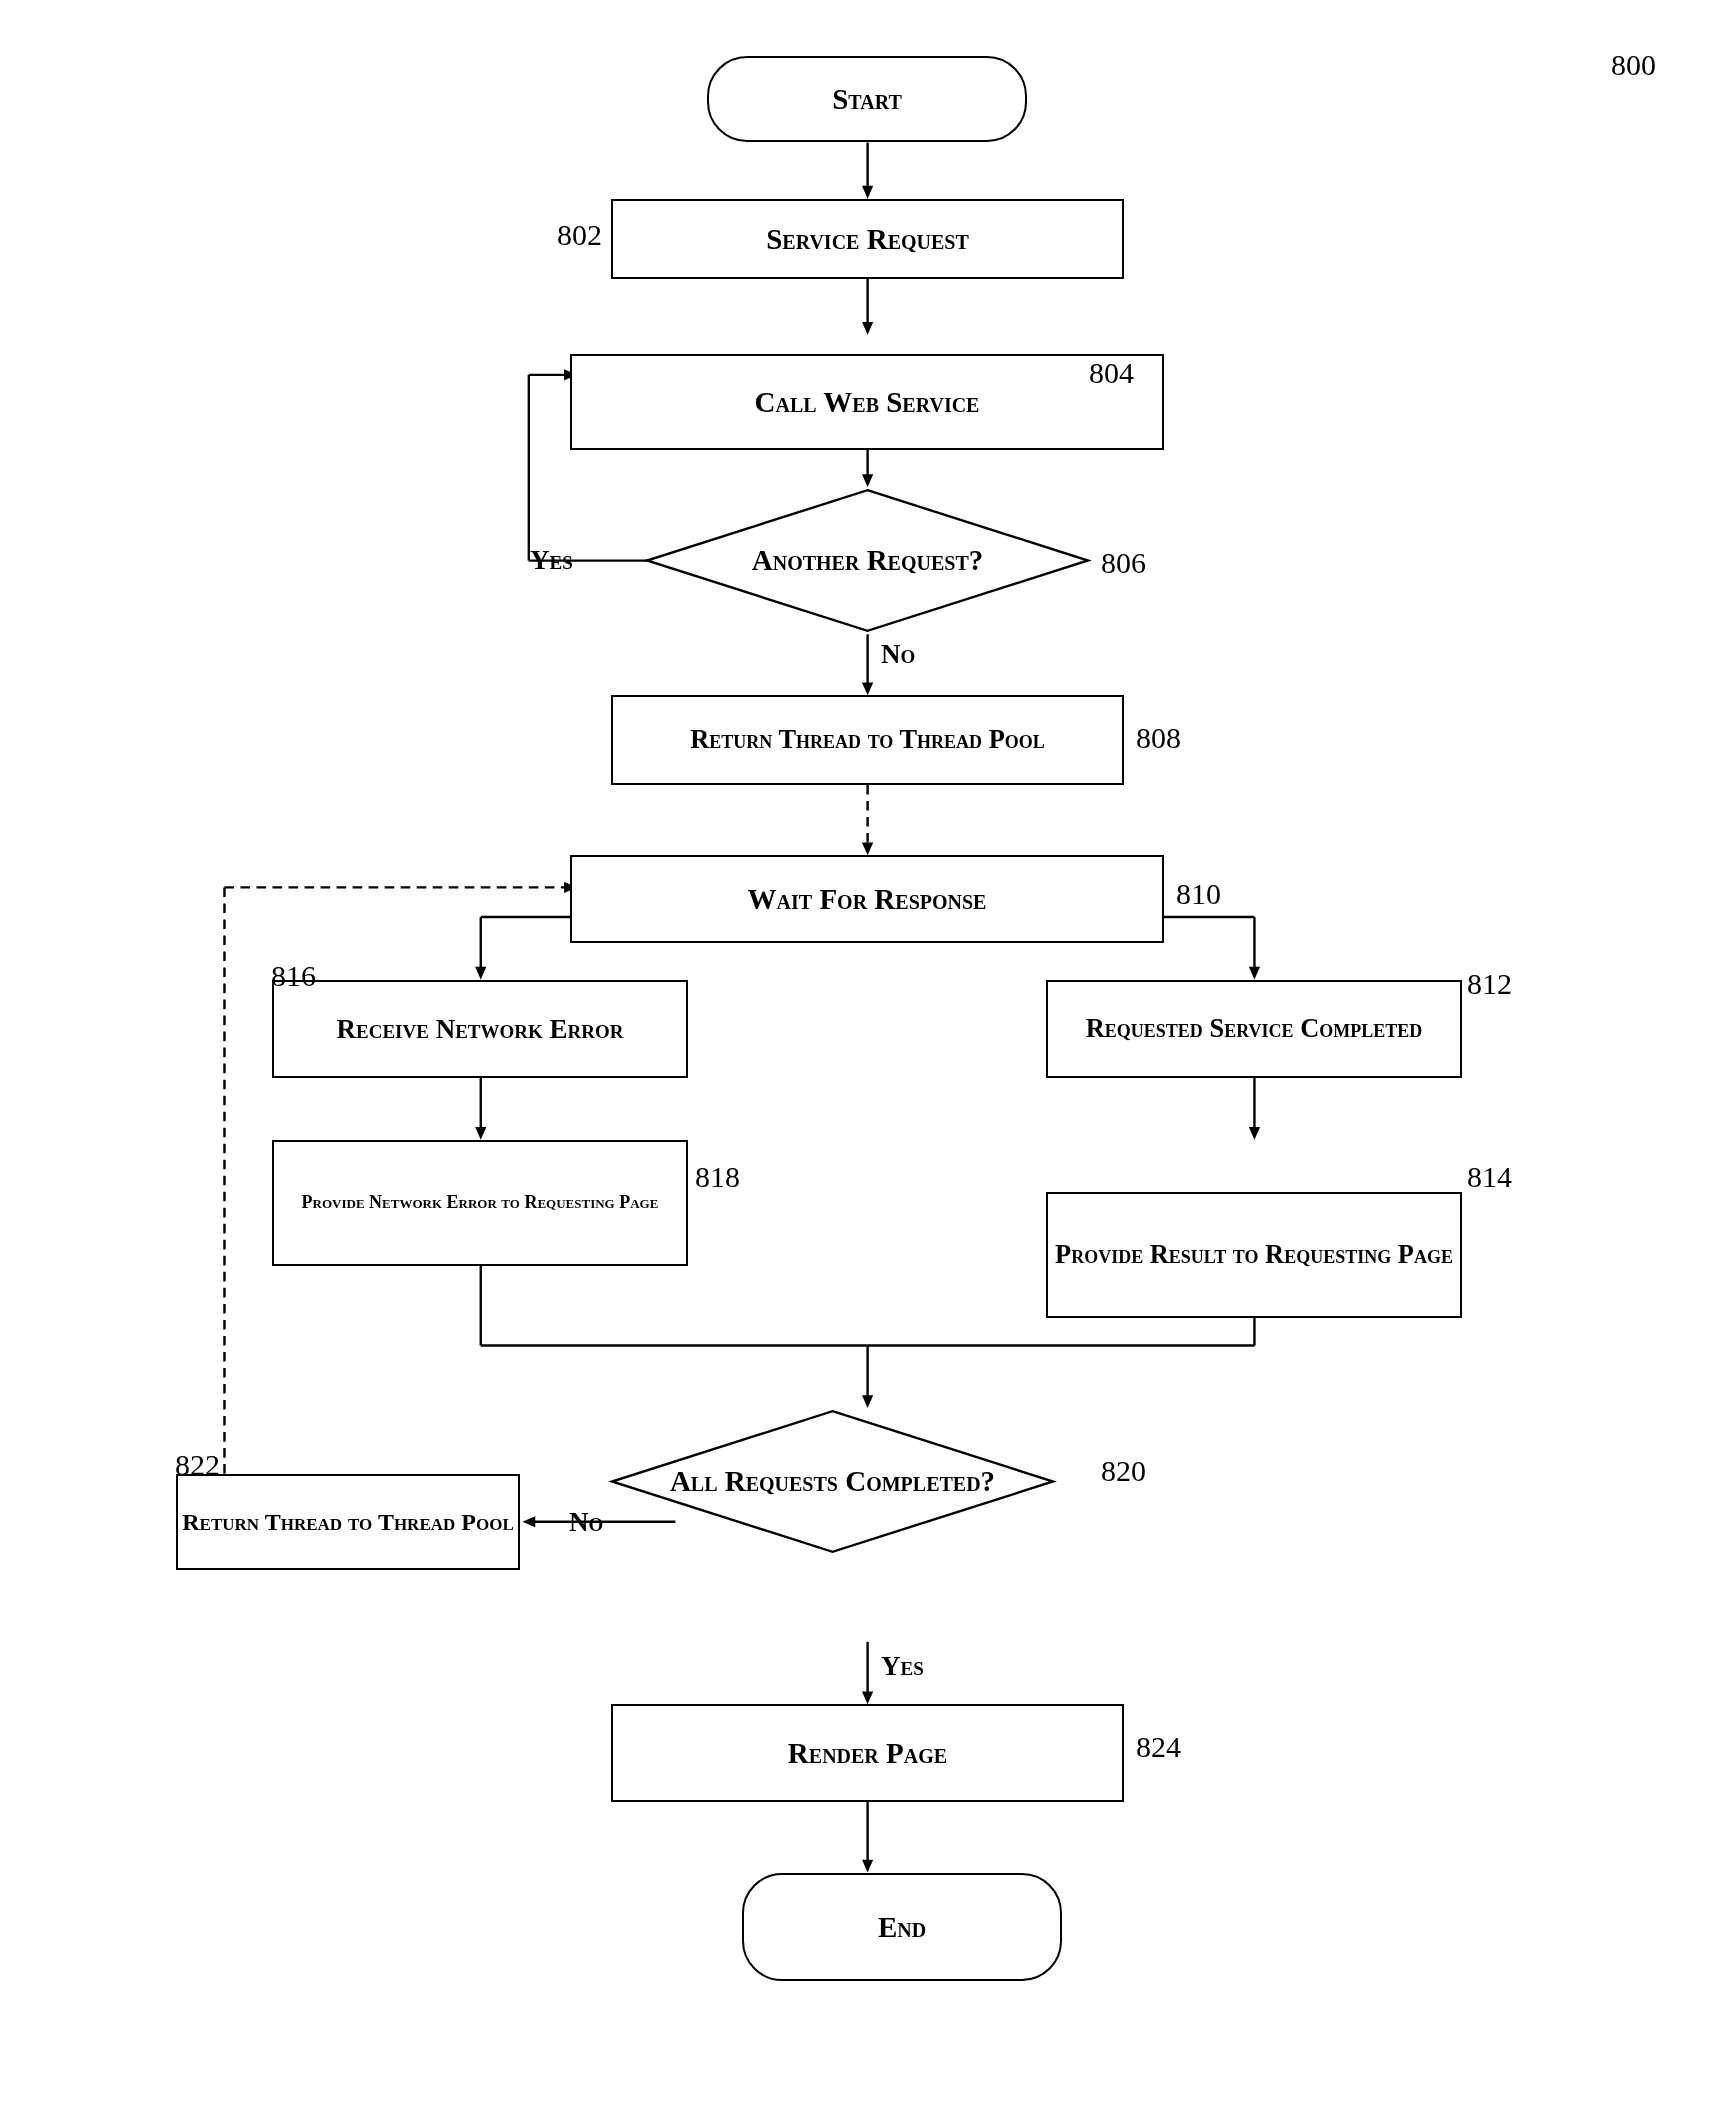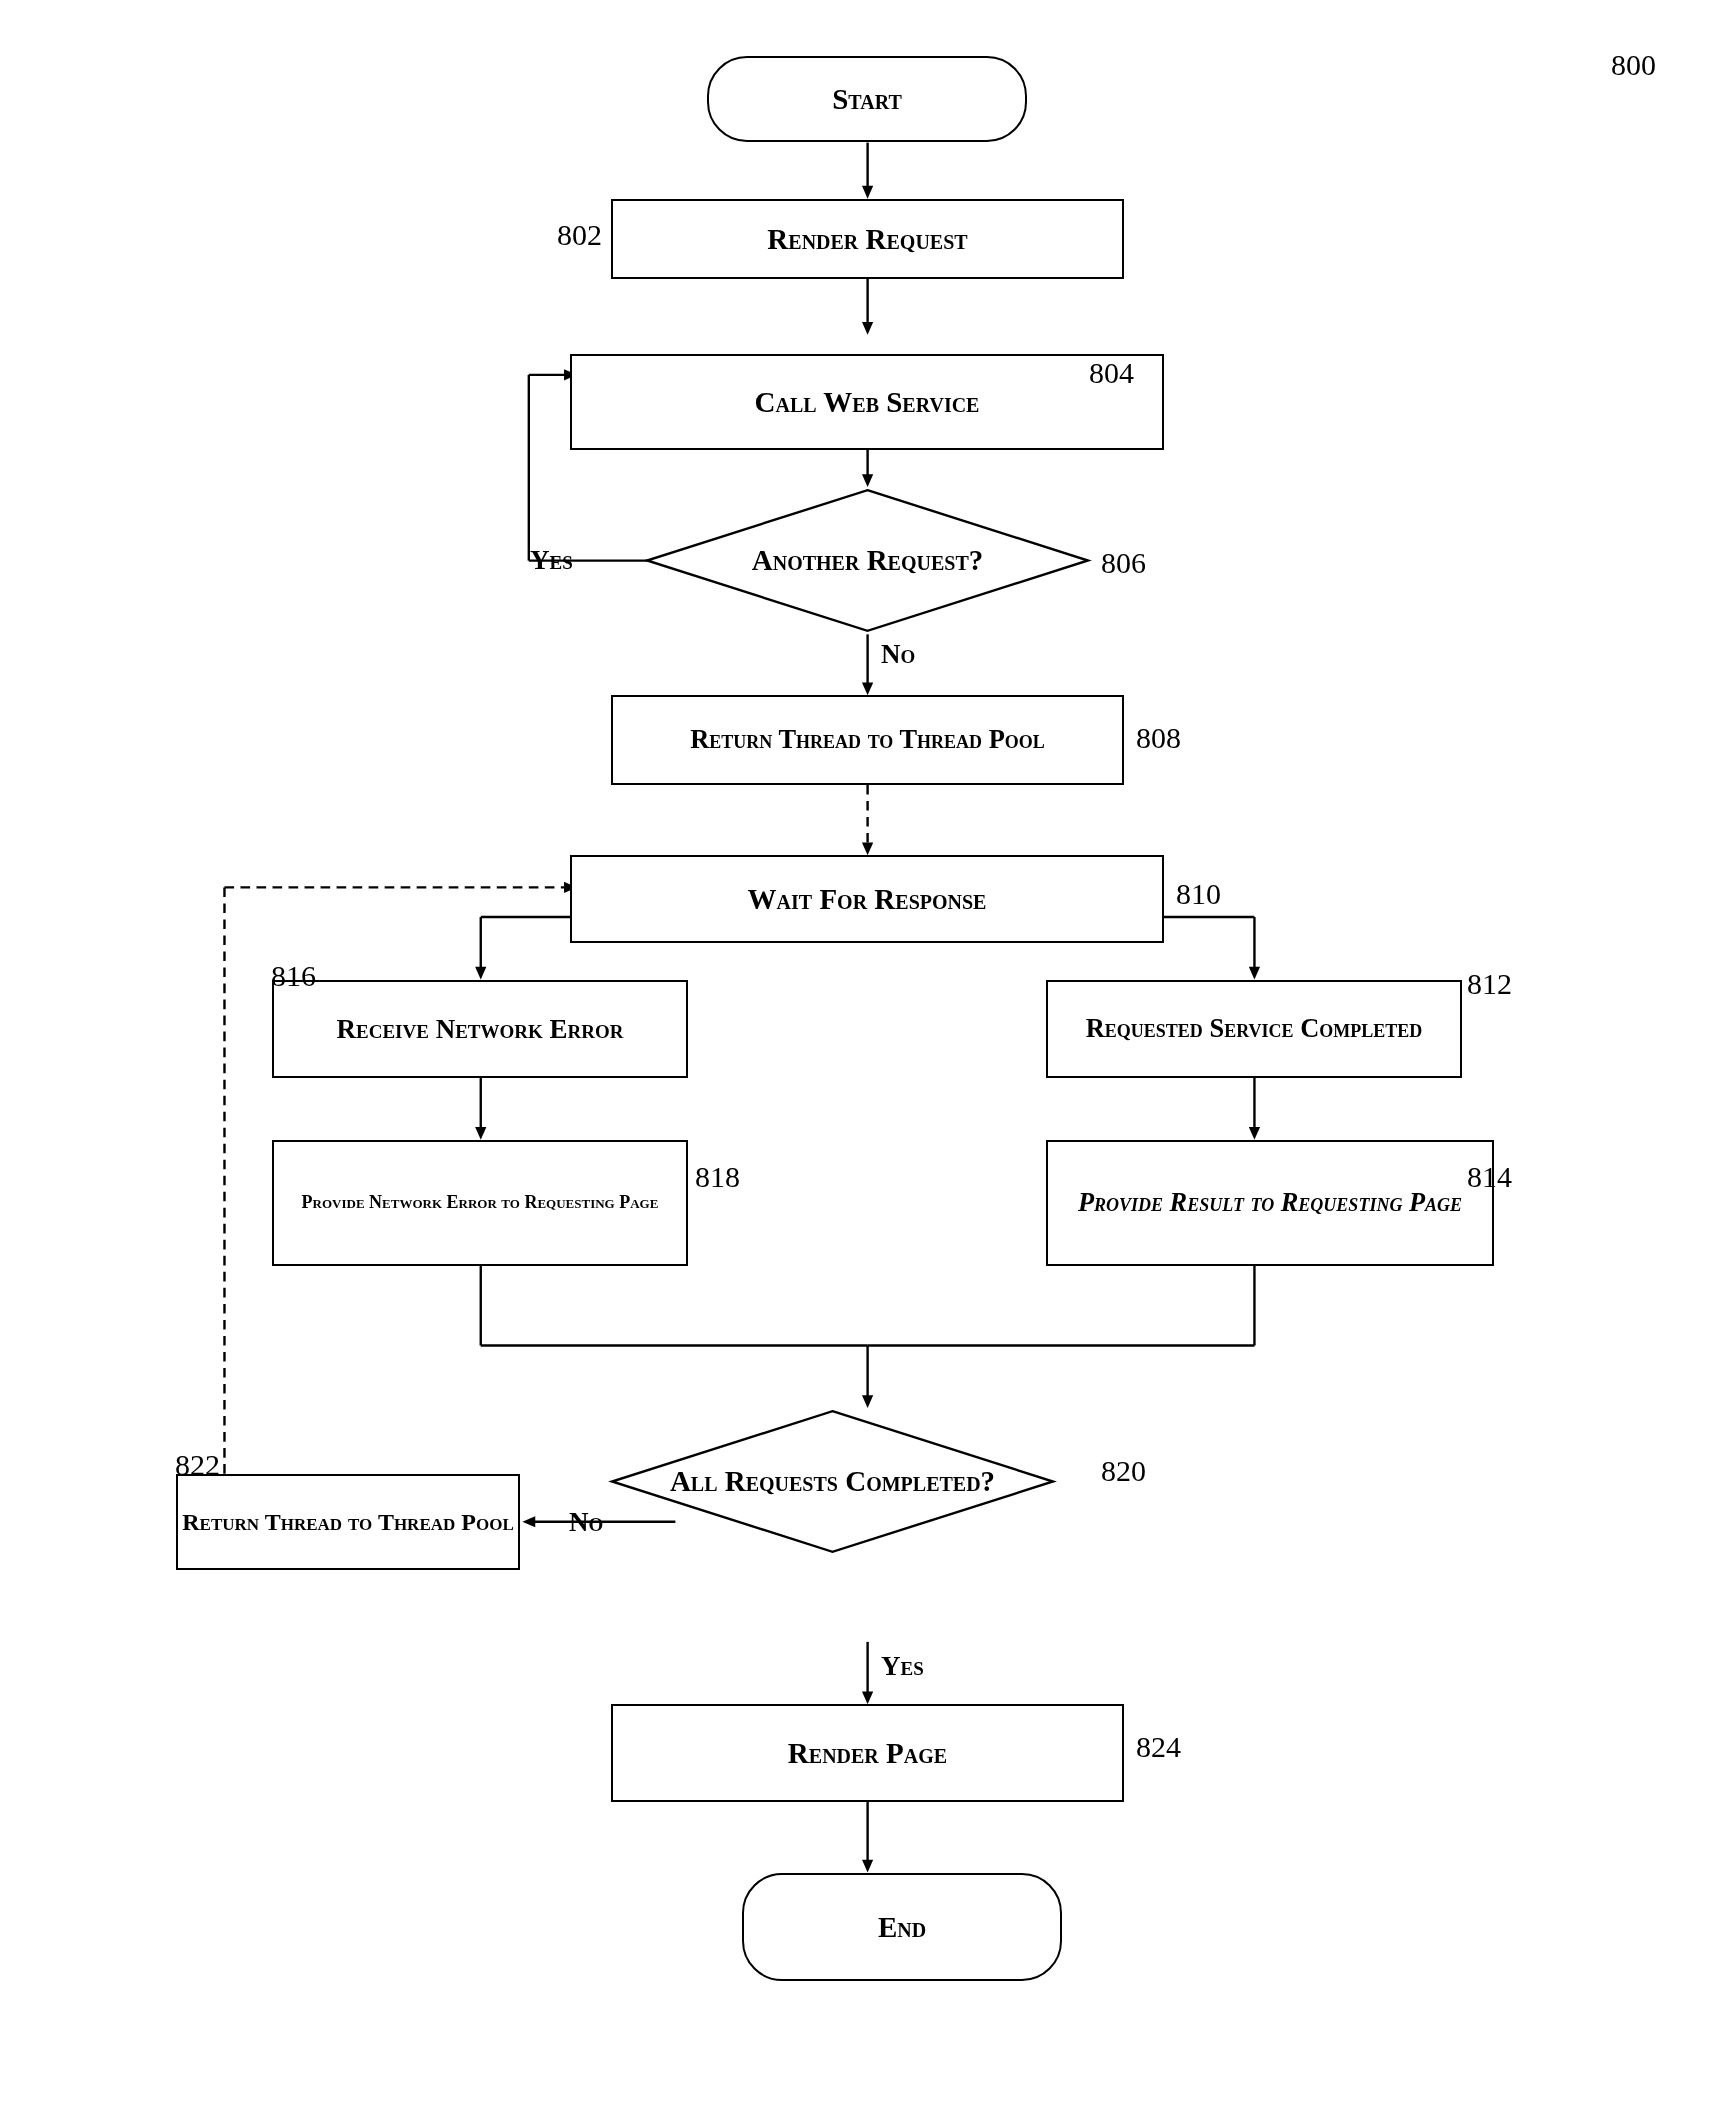--- a/index.html
+++ b/index.html
@@ -161,21 +161,21 @@
     <polygon points="1354,468 1338,461 1338,475" fill="#000"></polygon>
   </svg>
 
   <div class="ref-label" style="right:80px; top:48px;">800</div>
 
   <div class="terminal" style="left:707px; top:56px; width:320px; height:86px;">
     <span class="node-label">Start</span>
   </div>
 
   <div class="process" style="left:611px; top:199px; width:513px; height:80px;">
-    <span class="node-label">Render Request</span>
+    <span class="node-label">Service Request</span>
   </div>
 
   <div class="ref-label" style="left:557px; top:218px;">802</div>
 
   <div class="process" style="left:570px; top:354px; width:594px; height:96px;">
     <span class="node-label">Call Web Service</span>
   </div>
 
   <div class="ref-label" style="left:1089px; top:356px;">804</div>
 
@@ -219,21 +219,21 @@
   </div>
 
   <div class="ref-label" style="left:1467px; top:959px;margin-top:8px;">812</div>
 
   <div class="process" style="left:272px; top:1140px; width:416px; height:126px;">
     <span class="node-label" style="font-size:18px;">Provide Network Error to Requesting Page</span>
   </div>
 
   <div class="ref-label" style="left:695px; top:1160px;">818</div>
 
-  <div class="process" style="left:1046px; top:1140px; width:448px; height:126px;font-style:italic;">
+  <div class="process" style="left:1046px; top:1192px; width:416px; height:126px;">
     <span class="node-label" style="font-size:26.4px;">Provide Result to Requesting Page</span>
   </div>
 
   <div class="ref-label" style="left:1467px; top:1160px;">814</div>
 
   <div class="diamond-wrap" style="left:608px; top:1408px; width:449px; height:147px;">
     <div class="diamond-inner" style="width:449px; height:147px;">
       <svg class="diamond-svg" width="449" height="147" viewBox="0 0 560 184">
         <polygon points="280,4 556,92 280,180 4,92" fill="#fff" stroke="#000" stroke-width="3"></polygon>
       </svg>

